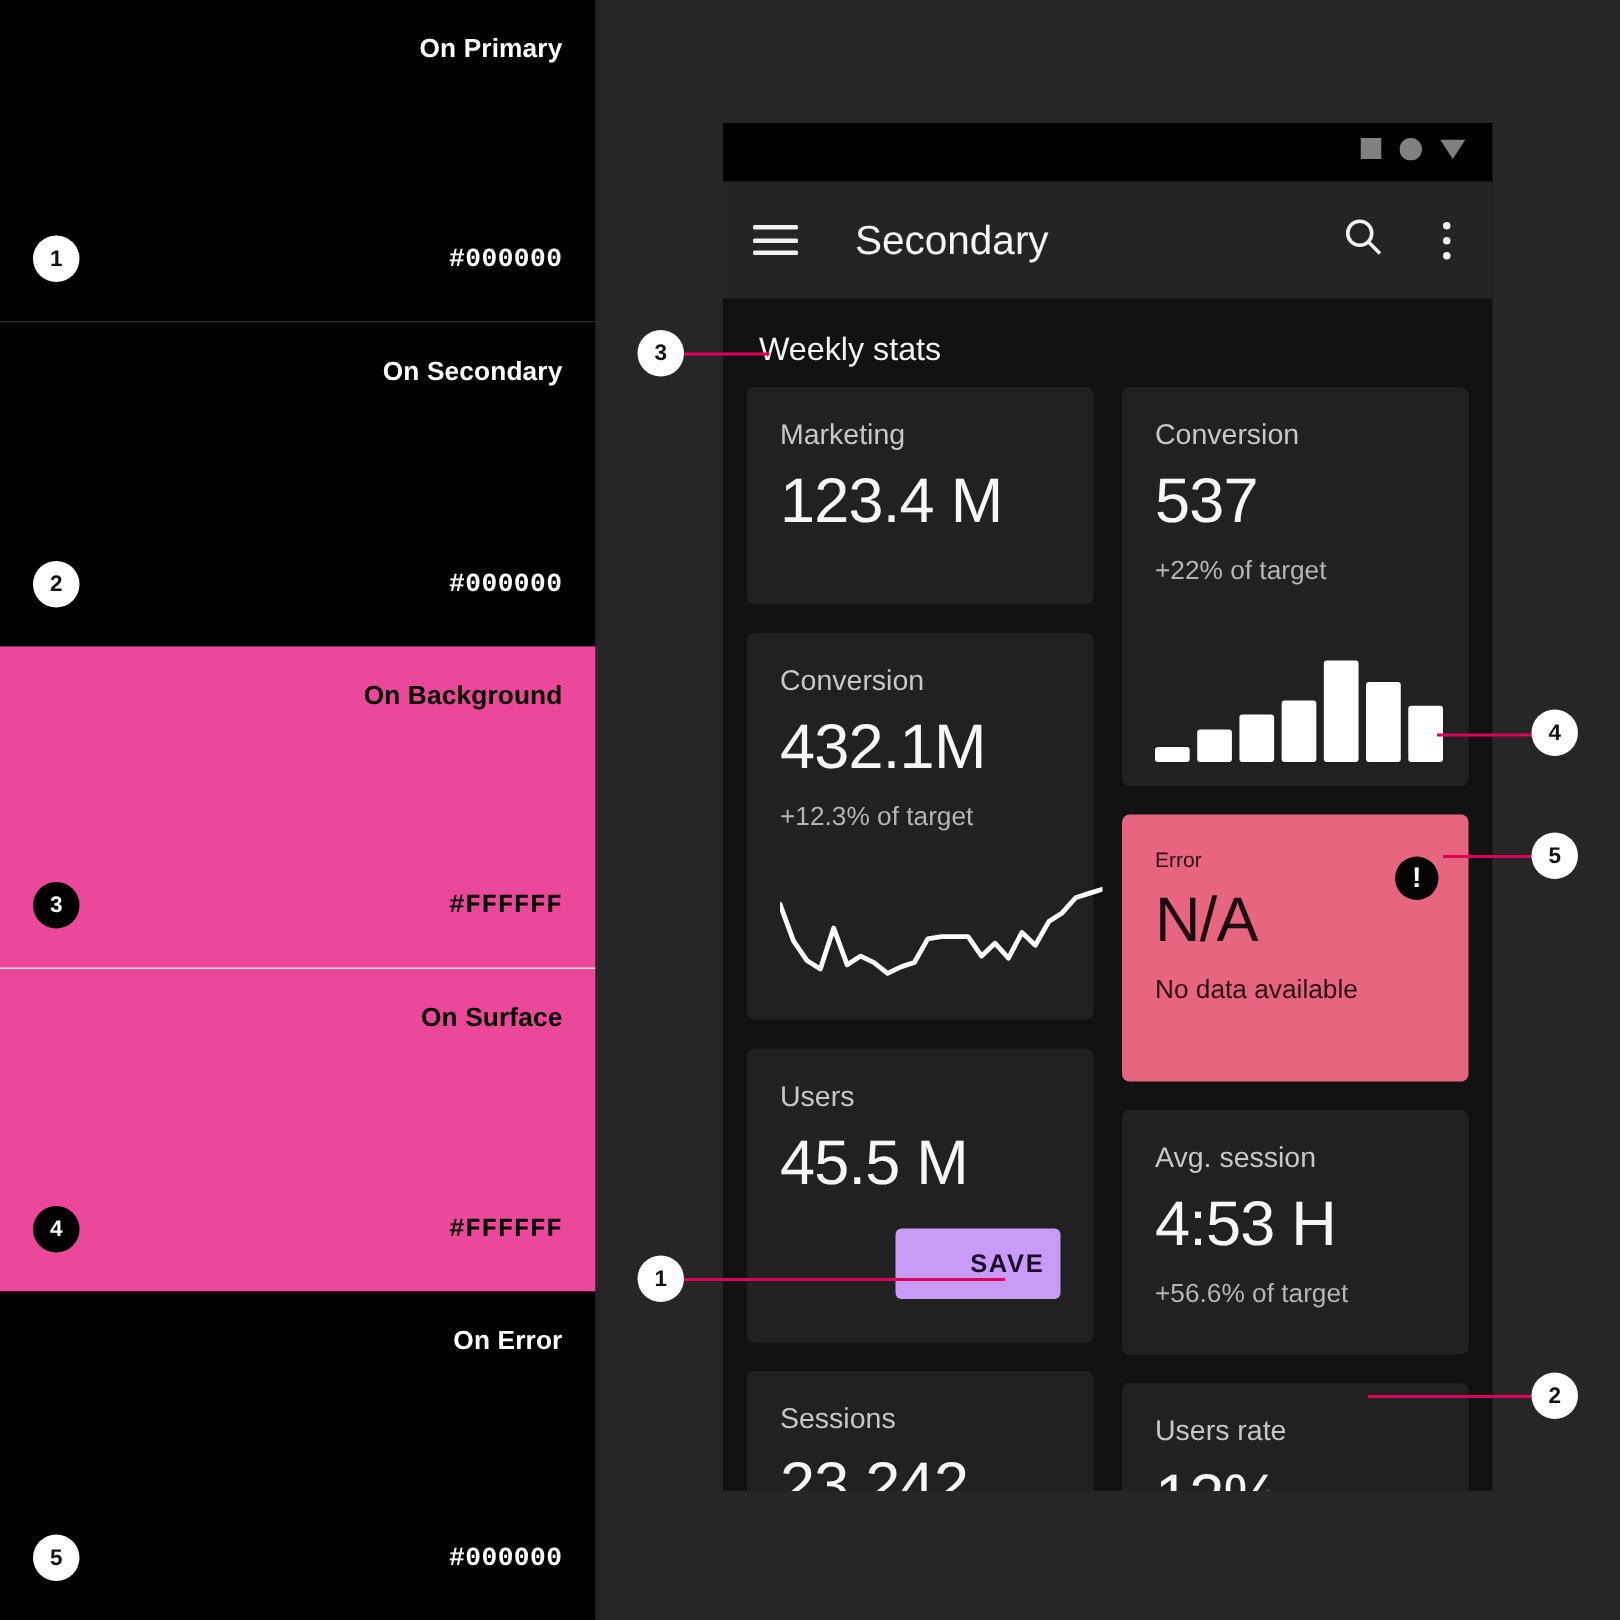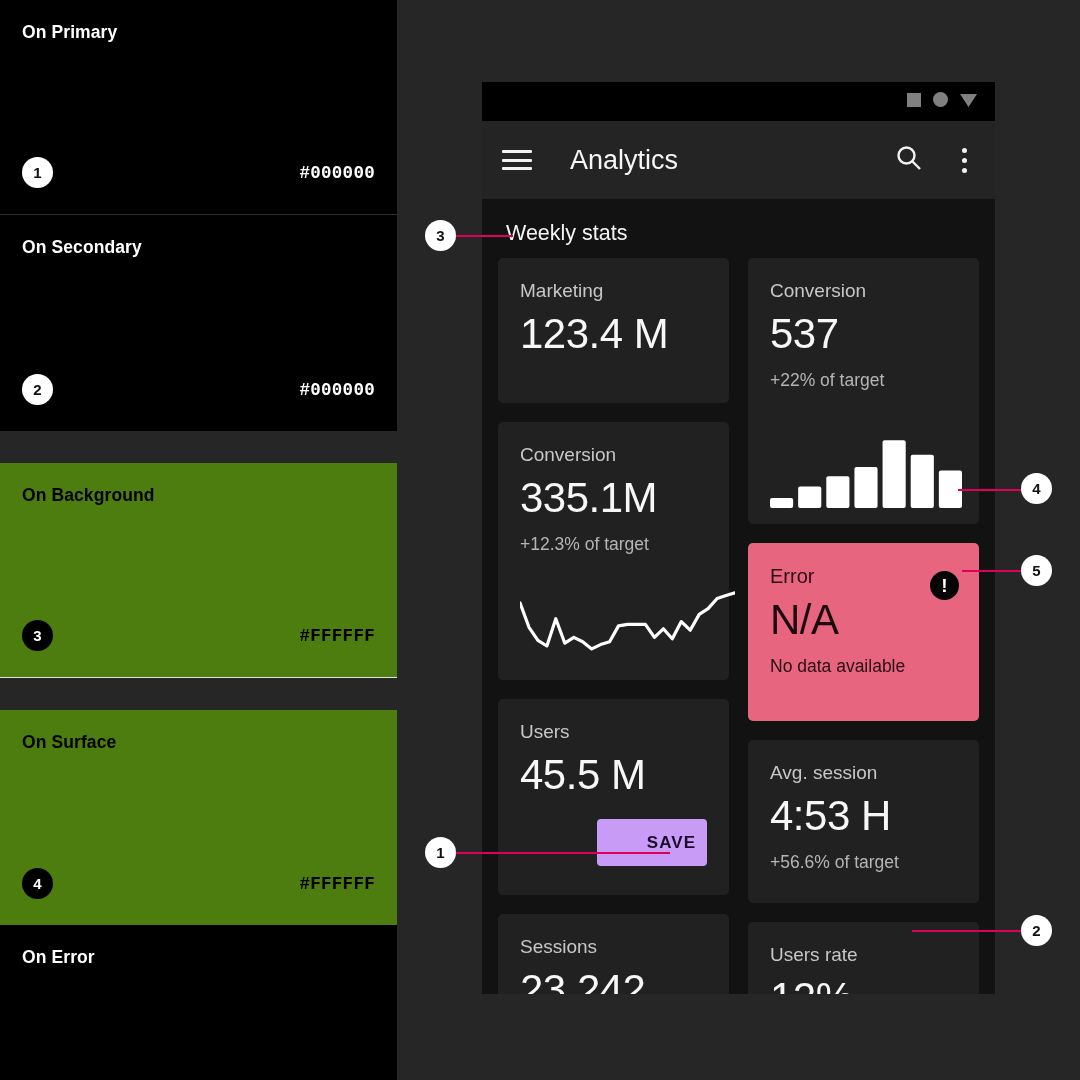--- a/index.html
+++ b/index.html
@@ -16,37 +16,37 @@
     position: absolute; left: 0; top: 0;
     width: 397px; height: 1080px;
     display: flex; flex-direction: column;
   }
   .swatch {
     position: relative;
     flex: 0 0 auto;
     padding: 22px 22px 0 22px;
   }
   .swatch-name {
-    font-size: 17.5px; font-weight: bold; letter-spacing: 0.1px;
+    font-size: 17.5px; font-weight: bold; letter-spacing: 0.1px; text-align: right;
   }
   .swatch-footer {
     position: absolute; left: 22px; right: 22px; bottom: 26px;
     display: flex; align-items: center; justify-content: space-between;
   }
   .marker {
     width: 31px; height: 31px; border-radius: 50%;
     display: flex; align-items: center; justify-content: center;
     font-size: 15px; font-weight: bold; flex: 0 0 auto;
   }
   .marker.light { background: #ffffff; color: #111111; }
   .marker.dark  { background: #000000; color: #ffffff; }
   .swatch-hex { font-size: 17.5px; font-weight: bold; letter-spacing: 0.3px; font-family: Liberation Mono, monospace; }
 
   .sw-dark  { background: #000000; color: #ffffff; }
-  .sw-light { background: #4d7c0f; color: #000000; margin-top: 32px; }
+  .sw-light { background: #ec4899; color: #000000; }
   .sw-sep-light { border-bottom: 1px solid #2e2e2e; }
   .sw-sep-dark  { border-bottom: 1px solid #e4e4e4; }
 
   
   #device-area {
     position: absolute; left: 397px; top: 0;
     width: 683px; height: 1080px;
     background: #262626;
   }
   #phone {
@@ -88,21 +88,21 @@
   .card {
     background: #212121; border-radius: 5px;
     padding: 22px 22px 22px 22px; position: relative;
     color: #e8e8e8;
   }
   .card-label { font-size: 19px; color: #c7c7c7; }
   .card-value { font-size: 42px; color: #f7f7f7; margin-top: 10px; letter-spacing: -0.5px; line-height: 1.05; }
   .card-sub { font-size: 17.5px; color: #b5b5b5; margin-top: 14px; }
 
   .card.error { background: #e8657f; color: #240b11; }
-  .card.error .card-label { color: #2a0d13; font-size: 20px; }
+  .card.error .card-label { color: #2a0d13; font-size: 14px; }
   .card.error .card-value { color: #1d0a0e; }
   .card.error .card-sub { color: #2a0d13; }
   #error-badge {
     position: absolute; right: 20px; top: 28px;
     width: 29px; height: 29px; border-radius: 50%;
     background: #050505; color: #ffffff;
     display: flex; align-items: center; justify-content: center;
     font-size: 19px; font-weight: bold; line-height: 1;
   }
 
@@ -195,21 +195,21 @@
             </svg>
         </span>
       </div>
 
       <div id="appbar">
         <div id="hamburger">
             <i></i>
             <i></i>
             <i></i>
           </div>
-        <div id="appbar-title">Analytics</div>
+        <div id="appbar-title">Secondary</div>
         <span id="search-icon">
           <svg width="28" height="28" viewBox="0 0 28 28" fill="none" stroke="#f2f2f2" stroke-width="2.4">
             <circle cx="11.5" cy="11.5" r="8"></circle>
               <line x1="17.5" y1="17.5" x2="25" y2="25"></line>
           </svg>
         </span>
         <span id="overflow-icon">
             <i></i>
             <i></i>
             <i></i>
@@ -224,21 +224,21 @@
 
           <div class="col">
 
             <div class="card" style="height:145px">
               <div class="card-label">Marketing</div>
               <div class="card-value">123.4 M</div>
             </div>
 
             <div class="card" style="height:258px">
               <div class="card-label">Conversion</div>
-              <div class="card-value">335.1M</div>
+              <div class="card-value">432.1M</div>
               <div class="card-sub">+12.3% of target</div>
               <svg style="position:absolute;left:22px;bottom:18px;" width="215" height="78" viewBox="0 0 215 78">
                 <polyline id="spark-path" fill="none" stroke="#ffffff" stroke-width="3.2" stroke-linejoin="round" stroke-linecap="round" points="0.0,18.8 9.0,43.3 17.9,56.3 26.9,62.0 35.8,34.7 44.8,59.2 53.8,53.4 62.7,57.7 71.7,64.9 80.6,60.6 89.6,57.7 98.5,41.9 107.5,40.4 116.5,40.4 125.4,40.4 134.4,53.4 143.3,44.8 152.3,54.8 161.3,37.6 170.2,46.2 179.2,30.4 188.1,24.6 197.1,14.5 206.0,11.6 215.0,8.8"></polyline>
               </svg>
             </div>
 
             <div class="card" style="height:196px">
               <div class="card-label">Users</div>
               <div class="card-value">45.5 M</div>
               <button id="save-button">SAVE</button>

